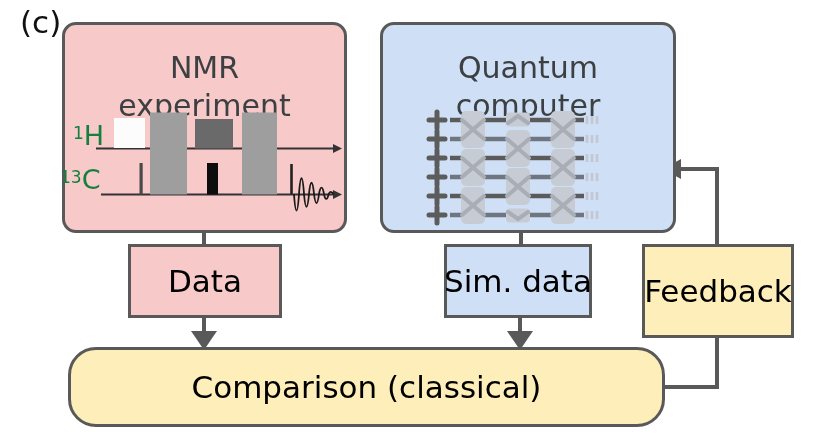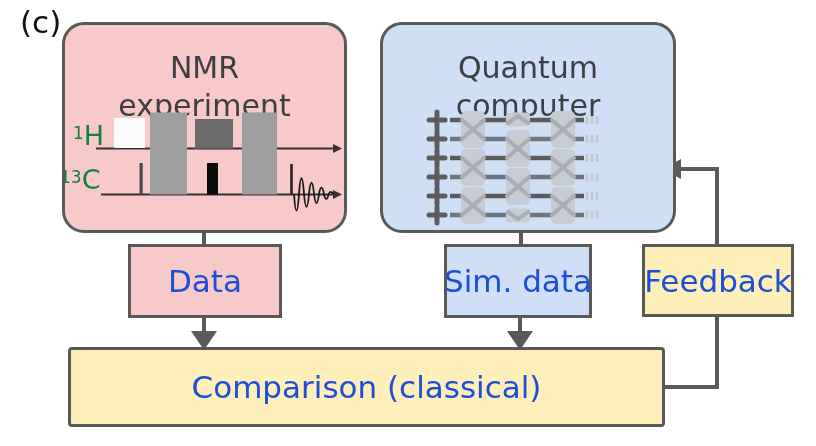--- a/index.html
+++ b/index.html
@@ -4,29 +4,29 @@
 <style>
   html,body{margin:0;padding:0;background:#ffffff;}
   #canvas{
     position:relative;width:816px;height:446px;background:#ffffff;overflow:hidden;
     font-family:"DejaVu Sans","Liberation Sans",sans-serif;
   }
   svg{display:block;}
   #connector-layer{position:absolute;left:0;top:0;z-index:0;pointer-events:none;}
   #diagram-layer{position:absolute;left:0;top:0;z-index:2;pointer-events:none;}
   .box{position:absolute;box-sizing:border-box;border:3px solid #595959;z-index:1;}
-  .bigbox{border-radius:22px;}
+  .bigbox{border-radius:14px;}
   #nmr-box{left:62px;top:22px;width:285px;height:211px;background:#f8c9c9;}
   #quantum-box{left:380px;top:22px;width:296px;height:211px;background:#cfe0f6;}
   #data-box{left:128px;top:244px;width:154px;height:74px;background:#f8c9c9;}
   #sim-box{left:444px;top:244px;width:148px;height:74px;background:#cfe0f6;}
-  #feedback-box{left:642px;top:244px;width:152px;height:73px;background:#fdeeba;}
-  #comparison-box{left:68px;top:347px;width:597px;height:80px;background:#fdeeba;border-radius:4px;}
+  #feedback-box{left:642px;top:244px;width:152px;height:94px;background:#fdeeba;}
+  #comparison-box{left:68px;top:347px;width:597px;height:80px;background:#fdeeba;border-radius:28px;}
   .smallbox{display:flex;align-items:center;justify-content:center;}
-  .box-label{font-size:31px;color:#1d4ed8;white-space:nowrap;}
+  .box-label{font-size:31px;color:#000000;white-space:nowrap;}
   .big-title{
     position:absolute;top:24px;left:50%;transform:translateX(-50%);
     width:200px;text-align:center;font-size:30px;line-height:38px;color:#3d4043;
   }
   #panel-label{
     position:absolute;left:20px;top:4px;z-index:3;
     font-size:31px;color:#111111;
   }
   .channel-label{
     position:absolute;z-index:3;font-size:27px;color:#15803d;line-height:27px;white-space:nowrap;

